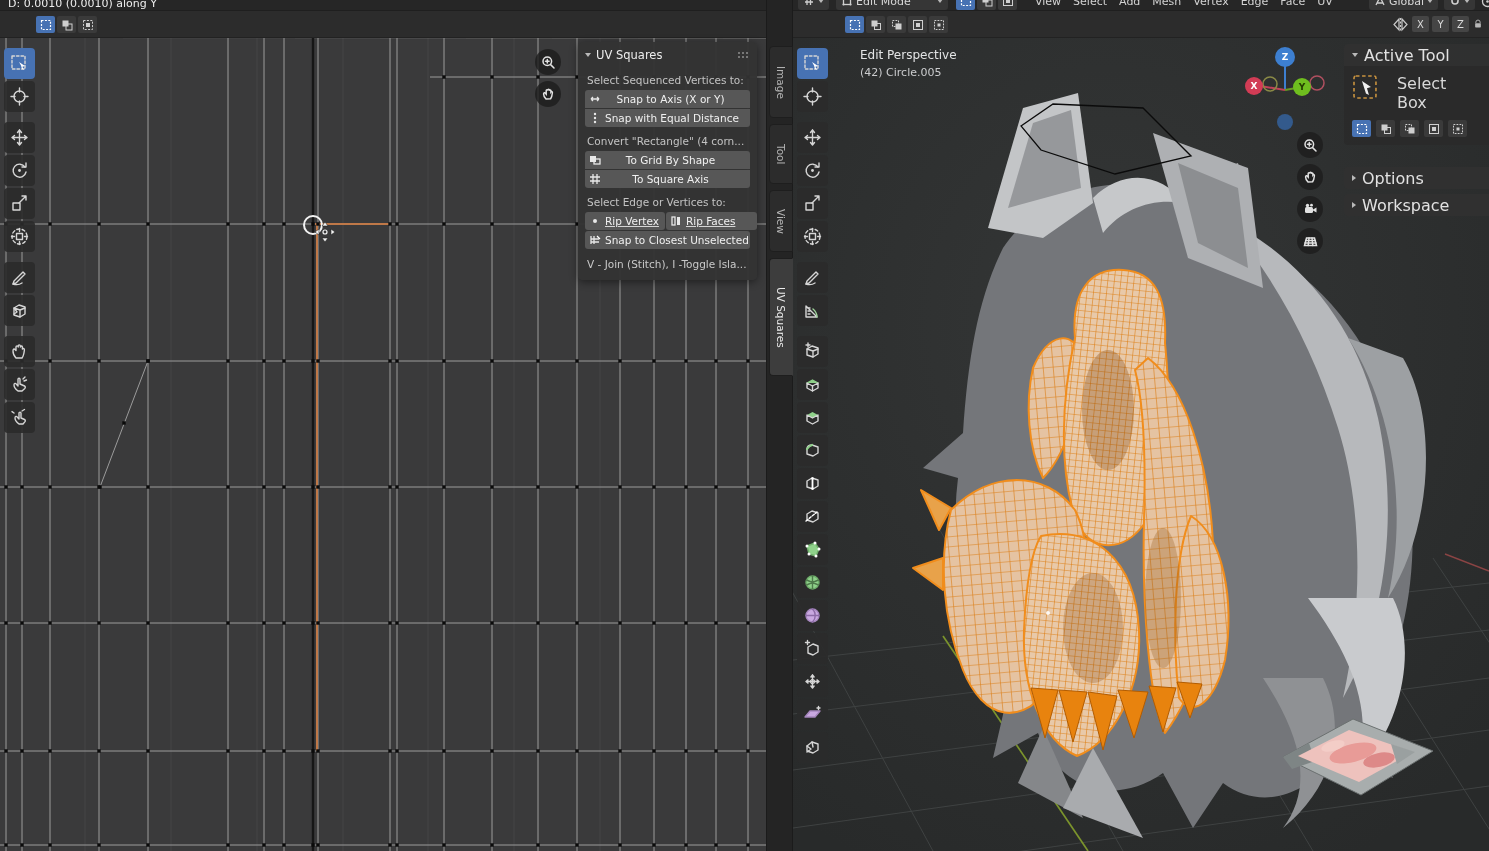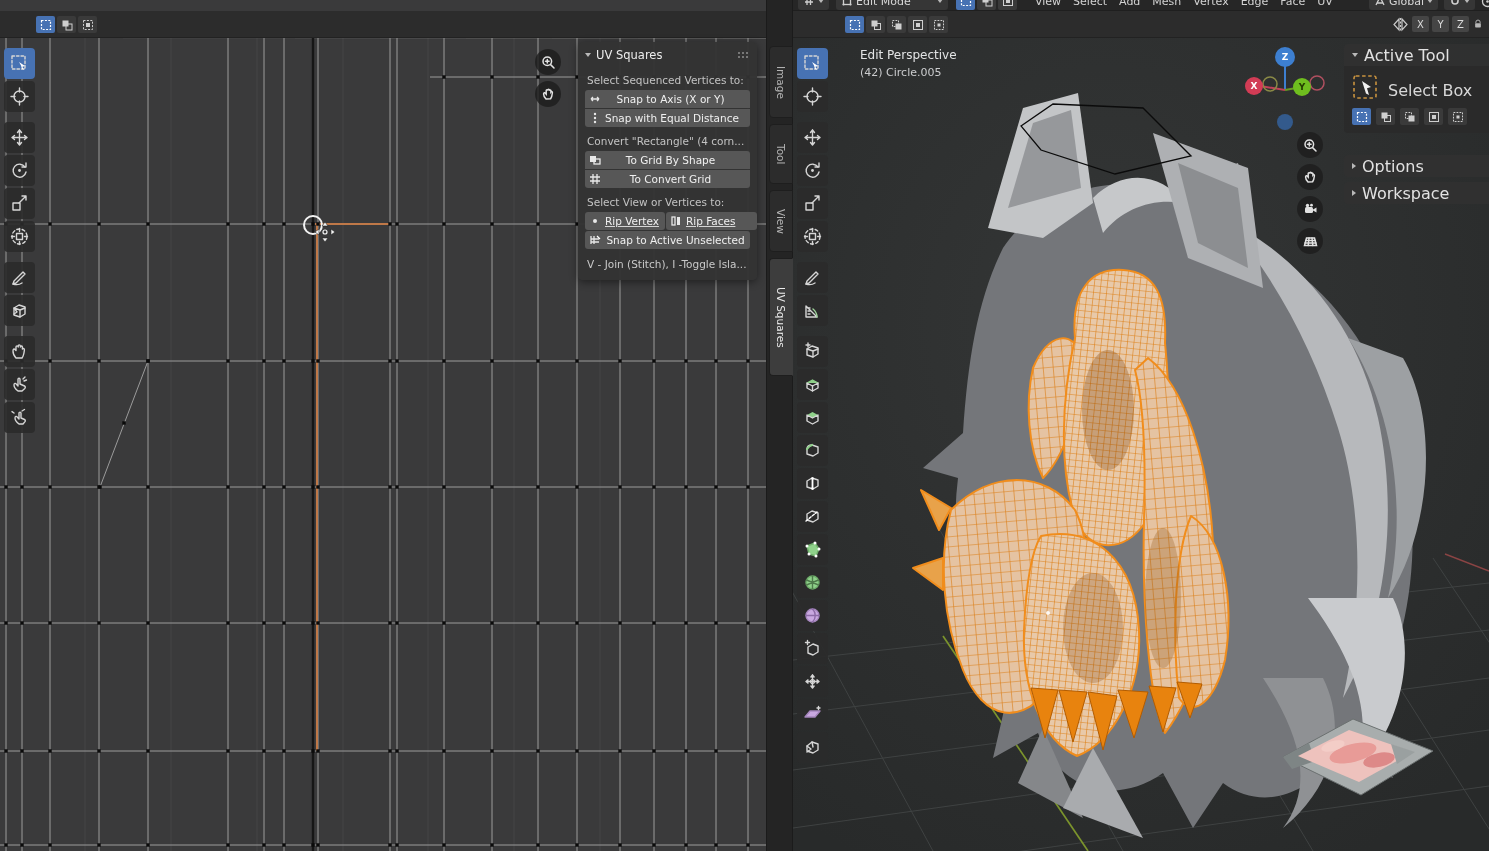--- a/index.html
+++ b/index.html
@@ -50,21 +50,21 @@
   .uvsq-foot{font-size:10.5px;color:#c9c9c9;padding:9px 8px 2px 9px;white-space:nowrap;overflow:hidden;}
   .uvsq-btn svg{width:12px;height:12px;stroke:#e8e8e8;fill:none;stroke-width:1.3;}
   
   .vtab{position:absolute;left:2px;width:24px;writing-mode:vertical-rl;display:flex;align-items:center;justify-content:center;
     font-size:10.5px;color:#b4b4b4;background:#2c2c2c;border:1px solid #1e1e1e;border-radius:4px 0 0 4px;padding:9px 0;}
   .vtab.active{background:#3d3d3d;color:#ececec;border-right-color:#3d3d3d;}
   
   .nside{position:absolute;right:0;top:44px;width:145px;z-index:4;font-size:16px;}
   .nrow{display:flex;align-items:center;gap:6px;height:22px;padding:0 8px;background:#303030e8;border-radius:4px 0 0 4px;color:#e2e2e2;}
   .npanel-body{background:#2a2a2ae0;border-radius:0 0 0 4px;padding:6px 8px 8px 8px;margin-bottom:7px;}
-  .ntool{display:flex;align-items:flex-end;gap:10px;color:#d8d8d8;margin:2px 0 8px 0;}
+  .ntool{display:flex;align-items:flex-start;gap:19px;color:#d8d8d8;margin:2px 0 8px 0;}
   .nmodes{display:flex;gap:3px;}
   
   .gizmo{position:absolute;left:447px;top:45px;width:90px;height:90px;}
   .gz-ball{position:absolute;border-radius:50%;display:flex;align-items:center;justify-content:center;font-size:9px;font-weight:bold;color:#fff;}
   
   .vp-overlay1{position:absolute;left:67px;top:48px;font-size:12px;color:#e3e4e5;}
   .vp-overlay2{position:absolute;left:67px;top:66px;font-size:11px;color:#cbccce;}
   .uv-status{position:absolute;left:8px;top:-3px;font-size:11px;color:#ededed;white-space:nowrap;}
 </style>
 </head>
@@ -242,20 +242,23 @@
       <circle cx="313" cy="225" r="9" fill="none" stroke="#f2f2f2" stroke-width="2"></circle>
       <g stroke="#222" stroke-width="0.6" fill="#f4f4f4">
         <path d="M322 226l3-4 3 4z"></path>
           <path d="M322 238l3 4 3-4z"></path>
         <path d="M319 229l-4 3 4 3z"></path>
           <path d="M331 229l4 3-4 3z"></path>
         <circle cx="325" cy="232" r="2" fill="none" stroke="#f4f4f4" stroke-width="1.2"></circle>
       </g>
     </svg>
 
+    <div class="hdr" style="left:0;width:766px;">
+      <div class="uv-status">D: 0.0010 (0.0010) along Y</div>
+    </div>
 
     <div class="toolrow" style="left:0;width:766px;">
       <div style="position:absolute;left:36px;top:5px;display:flex;">
         <div class="selmode active">
           <svg viewBox="0 0 12 12">
               <rect x="1.5" y="1.5" width="9" height="9" fill="none" stroke="#fff" stroke-width="1.2" stroke-dasharray="2 1.4"></rect>
             </svg>
         </div>
         <div class="selmode">
           <svg viewBox="0 0 12 12">
@@ -403,23 +406,23 @@
             </svg>
           </span>
         <span class="btxt">To Grid By Shape</span>
       </div>
       <div class="uvsq-btn rbot">
         <span class="bico">
             <svg viewBox="0 0 12 12">
               <path d="M4 1v10M8 1v10M1 4h10M1 8h10"></path>
             </svg>
           </span>
-        <span class="btxt">To Convert Grid</span>
-      </div>
-      <div class="uvsq-lbl">Select View or Vertices to:</div>
+        <span class="btxt">To Square Axis</span>
+      </div>
+      <div class="uvsq-lbl">Select Edge or Vertices to:</div>
       <div class="uvsq-row">
         <div class="uvsq-btn rall" style="flex:0 0 76px;">
           <span class="bico">
               <svg viewBox="0 0 12 12">
                 <circle cx="6" cy="6" r="2" fill="#e8e8e8" stroke="none"></circle>
               </svg>
             </span>
           <span class="btxt" style="padding-right:6px;">Rip Vertex</span>
         </div>
         <div class="uvsq-btn rall">
@@ -432,21 +435,21 @@
           <span class="btxt" style="padding-right:22px;">Rip Faces</span>
         </div>
       </div>
       <div class="uvsq-btn rall" style="margin-top:1px;">
         <span class="bico">
             <svg viewBox="0 0 12 12">
               <path d="M2 2v8M5 2v8M2 5h8M2 8h8"></path>
               <path d="M8 2l3 3" stroke="#fff"></path>
             </svg>
           </span>
-        <span class="btxt" style="padding-right:4px;">Snap to Active Unselected</span>
+        <span class="btxt" style="padding-right:4px;">Snap to Closest Unselected</span>
       </div>
       <div class="uvsq-foot">V - Join (Stitch), I -Toggle Isla...</div>
     </div>
   </div>
 
   <div class="tabstrip">
     <div class="vtab" style="top:46px;height:72px;">
         <span>Image</span>
       </div>
     <div class="vtab" style="top:124px;height:60px;">

